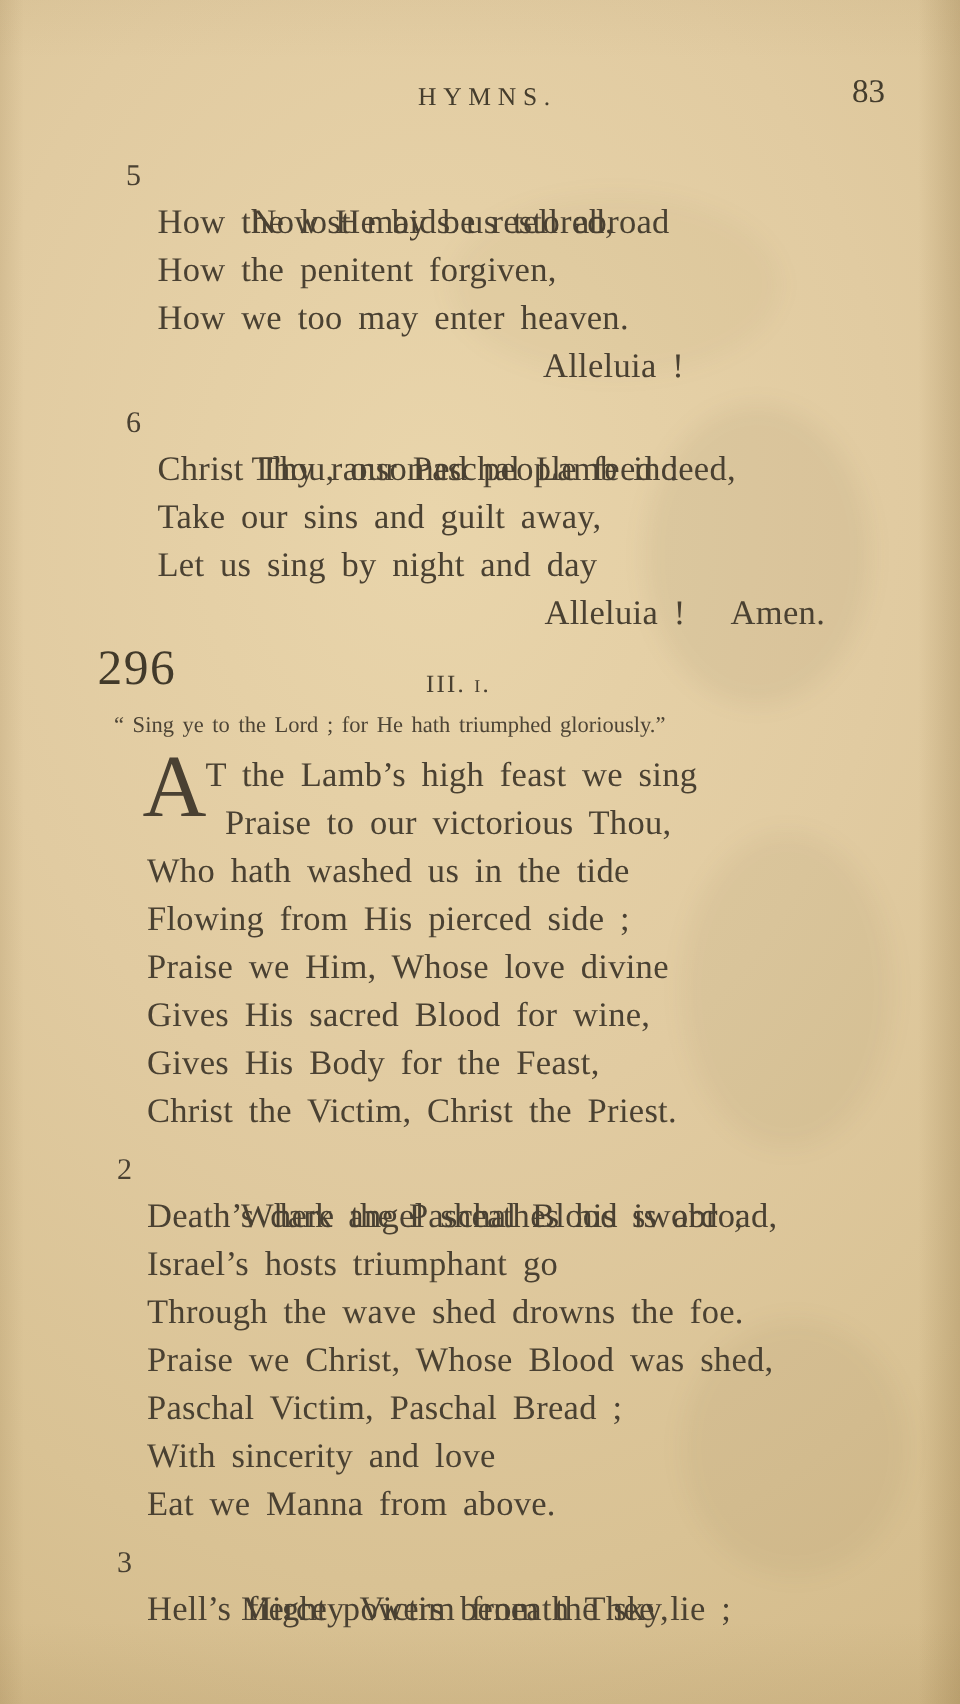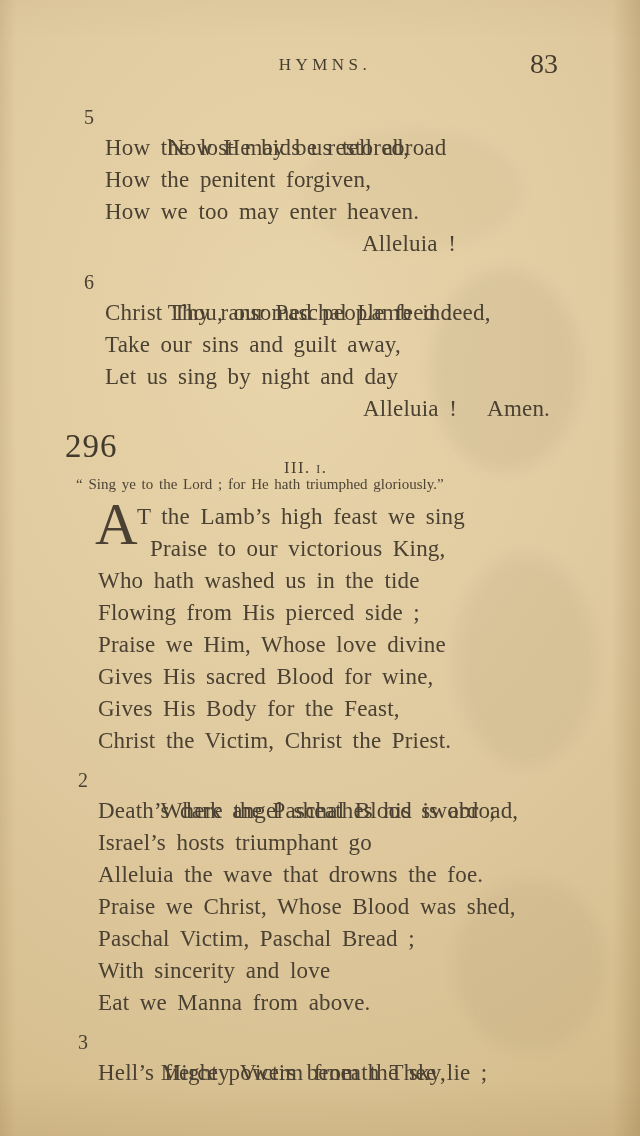--- a/index.html
+++ b/index.html
@@ -26,40 +26,40 @@
   .smudge.a { left:430px; top:270px;  width:150px; height:200px; }
   .smudge.b { left:455px; top:555px;  width:140px; height:210px; background:rgba(105,92,52,0.06); }
   .smudge.c { left:455px; top:880px;  width:150px; height:170px; background:rgba(105,92,52,0.06); }
   .smudge.d { left:300px; top:130px;  width:220px; height:120px; background:rgba(105,92,52,0.045); }
 
   .running-title {
     position:absolute; left:10px; top:55px; width:630px;
     text-align:center; font-size:17px; letter-spacing:4.5px; color:#453d2d;
   }
   .page-number {
-    position:absolute; left:530px; top:48px;
-    font-size:28px; color:#453d2d;
+    position:absolute; left:568px; top:48px;
+    font-size:22px; color:#453d2d;
   }
 
   .stanza { position:absolute; width:560px; }
   .vline  { position:relative; height:32px; line-height:32px; font-size:23px;
             white-space:pre; word-spacing:4.5px; letter-spacing:0.2px; }
   .num    { position:absolute; left:0; top:1px; font-size:20px; }
 
   
   .s5 { left:84px; top:100px; }
   .s6 { left:84px; top:265px; }
   .s5 .vtext, .s6 .vtext { padding-left:21px; }
   .s5 .refrain { padding-left:278px;margin-top:44px; }
   .s6 .refrain { padding-left:279px; }
 
   
   .hymn-number   { position:absolute; left:45px;  top:430px; font-size:33px; line-height:1; letter-spacing:1px; color:#423a2a;margin-left:20px; }
   .hymn-section  { position:absolute; left:284px; top:444px; font-size:16.5px; line-height:1.4;
-                   font-variant:small-caps; letter-spacing:1.5px; color:#494031;margin-top:12px; }
+                   font-variant:small-caps; letter-spacing:1.5px; color:#494031; }
   .hymn-epigraph { position:absolute; left:76px;  top:472px; font-size:15px; line-height:1.6;
                    white-space:pre; word-spacing:2px; color:#4d4435; }
 
   
   .s1 { left:98px; top:501px; }
   .s2 { left:78px; top:763px; }
   .s3 { left:78px; top:1025px; }
   .s2 .vtext, .s3 .vtext { padding-left:20px; }
 
   .dropcap { position:absolute; left:-3px; top:-6px; font-size:59px; line-height:59px; letter-spacing:0; }
@@ -99,36 +99,36 @@
     <div class="vline"><span class="vtext refrain">Alleluia !   Amen.</span></div>
   </section>
 
   <div class="hymn-number">296</div>
   <div class="hymn-section">III. i.</div>
   <div class="hymn-epigraph">“ Sing ye to the Lord ; for He hath triumphed gloriously.”</div>
 
   <section class="stanza s1">
     <span class="dropcap">A</span>
     <div class="vline l1"><span class="vtext">T the Lamb’s high feast we sing</span></div>
-    <div class="vline l2"><span class="vtext">Praise to our victorious King,</span></div>
+    <div class="vline l2"><span class="vtext">Praise to our victorious Thou,</span></div>
     <div class="vline"><span class="vtext">Who hath washed us in the tide</span></div>
     <div class="vline"><span class="vtext">Flowing from His pierced side ;</span></div>
     <div class="vline"><span class="vtext">Praise we Him, Whose love divine</span></div>
     <div class="vline"><span class="vtext">Gives His sacred Blood for wine,</span></div>
     <div class="vline"><span class="vtext">Gives His Body for the Feast,</span></div>
     <div class="vline"><span class="vtext">Christ the Victim, Christ the Priest.</span></div>
   </section>
 
   <section class="stanza s2">
     <div class="vline">
       <span class="num">2</span><span class="vtext">Where the Paschal Blood is abroad,</span>
     </div>
     <div class="vline"><span class="vtext">Death’s dark angel sheathes his sword ;</span></div>
     <div class="vline"><span class="vtext">Israel’s hosts triumphant go</span></div>
-    <div class="vline"><span class="vtext">Alleluia the wave that drowns the foe.</span></div>
+    <div class="vline"><span class="vtext">Through the wave shed drowns the foe.</span></div>
     <div class="vline"><span class="vtext">Praise we Christ, Whose Blood was shed,</span></div>
     <div class="vline"><span class="vtext">Paschal Victim, Paschal Bread ;</span></div>
     <div class="vline"><span class="vtext">With sincerity and love</span></div>
     <div class="vline"><span class="vtext">Eat we Manna from above.</span></div>
   </section>
 
   <section class="stanza s3">
     <div class="vline">
       <span class="num">3</span><span class="vtext">Mighty Victim from the sky,</span>
     </div>

